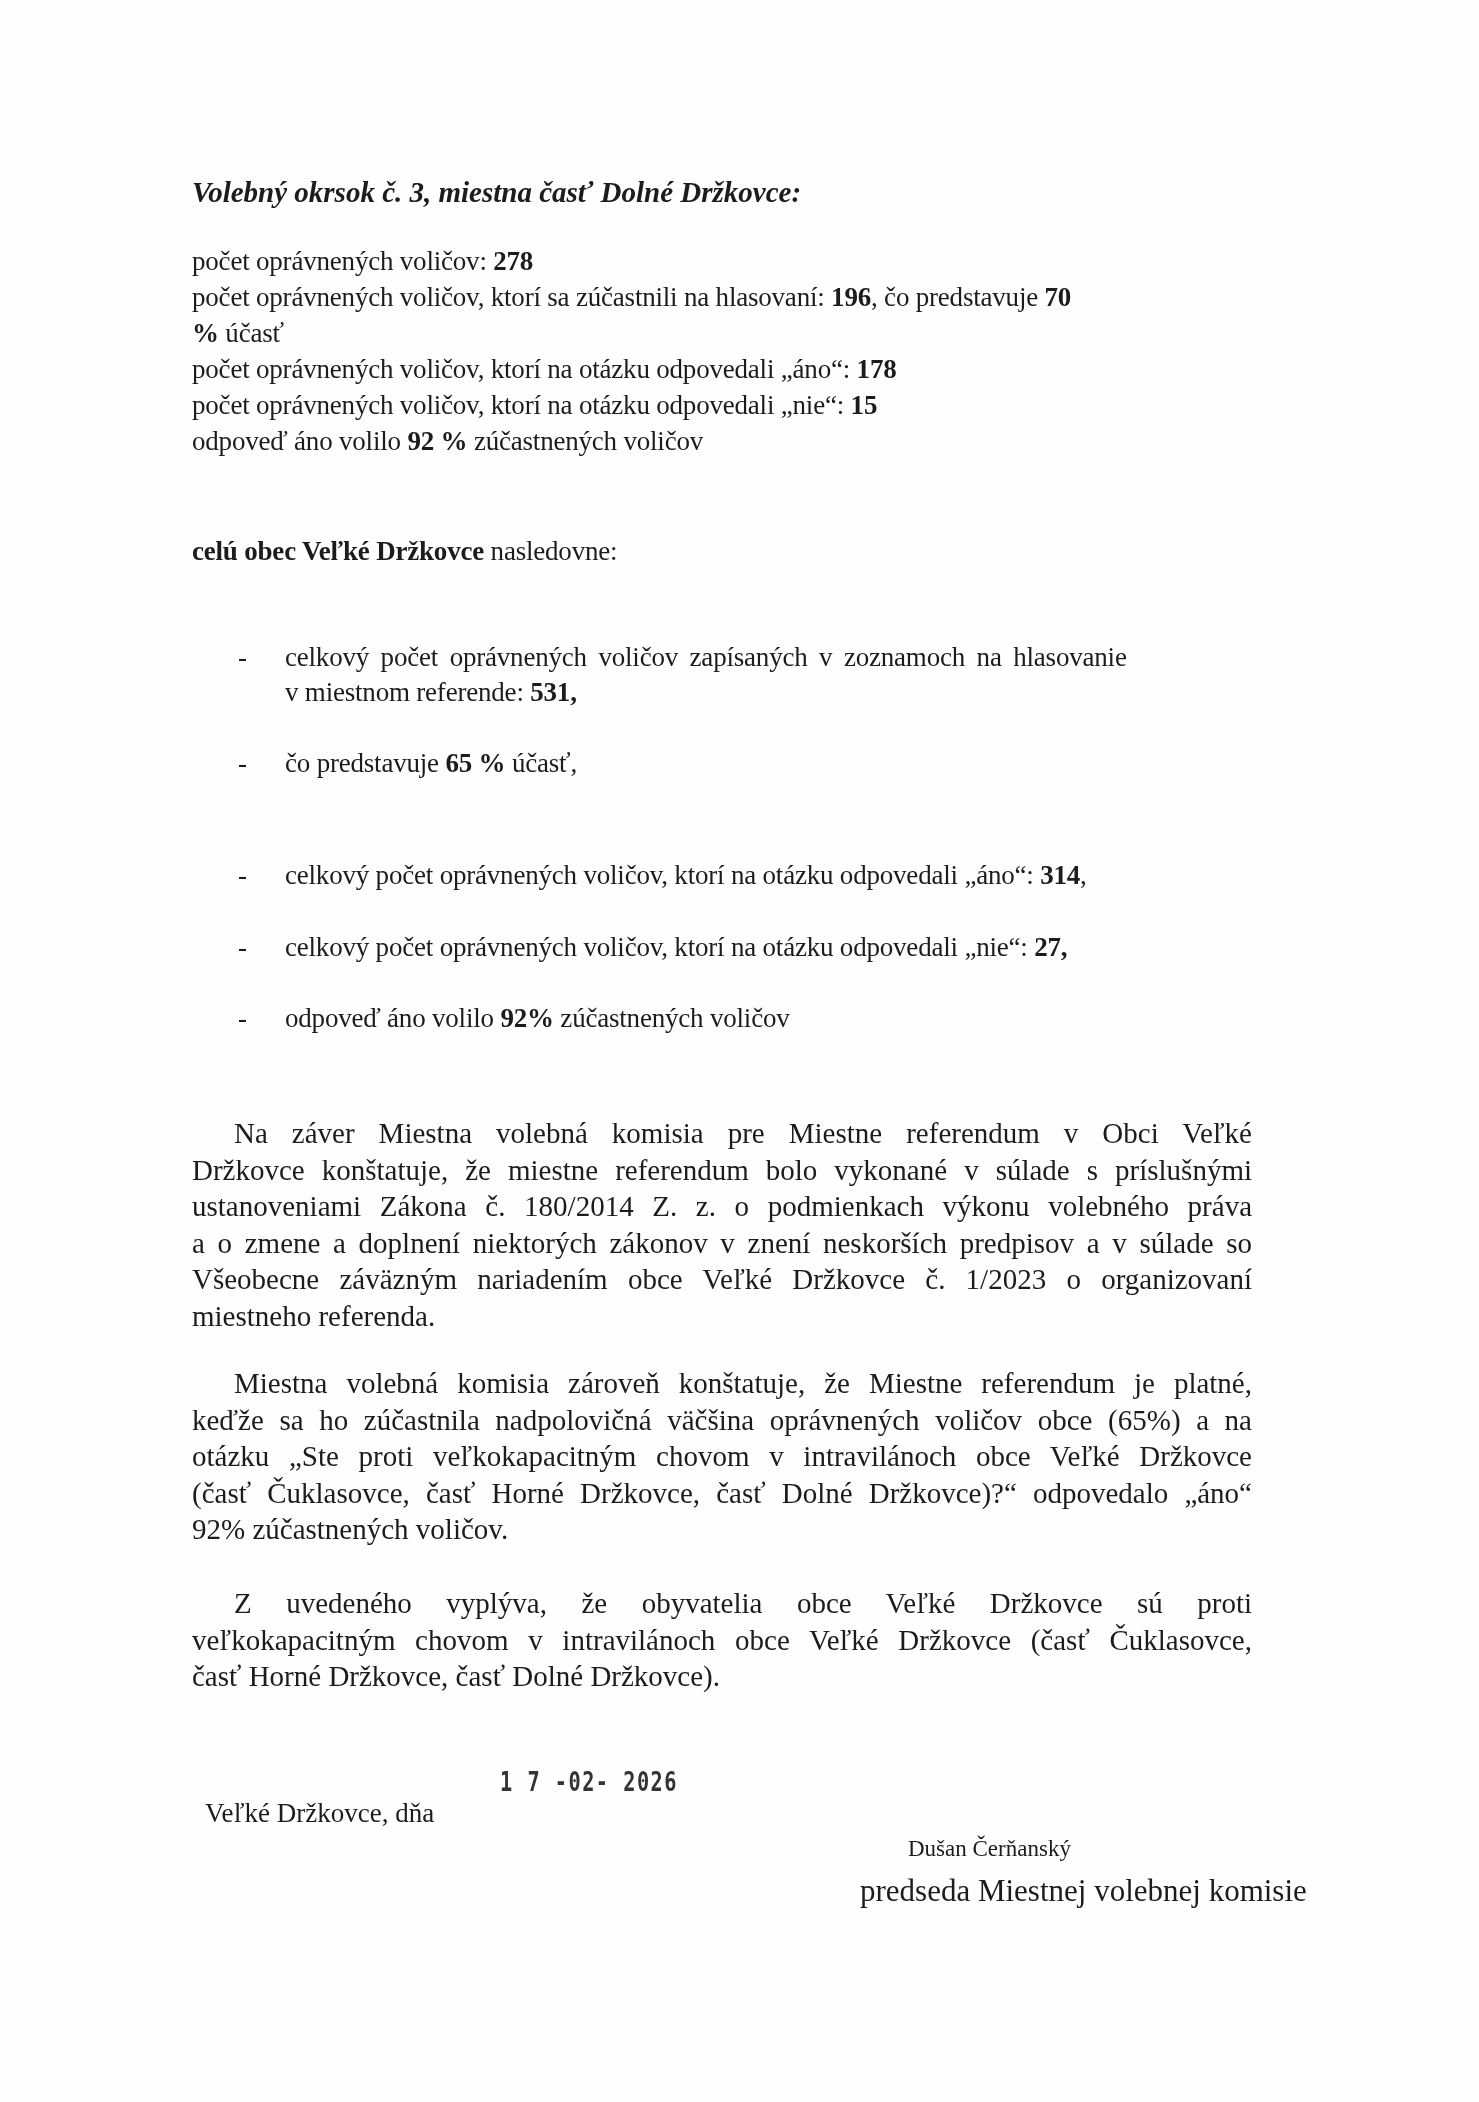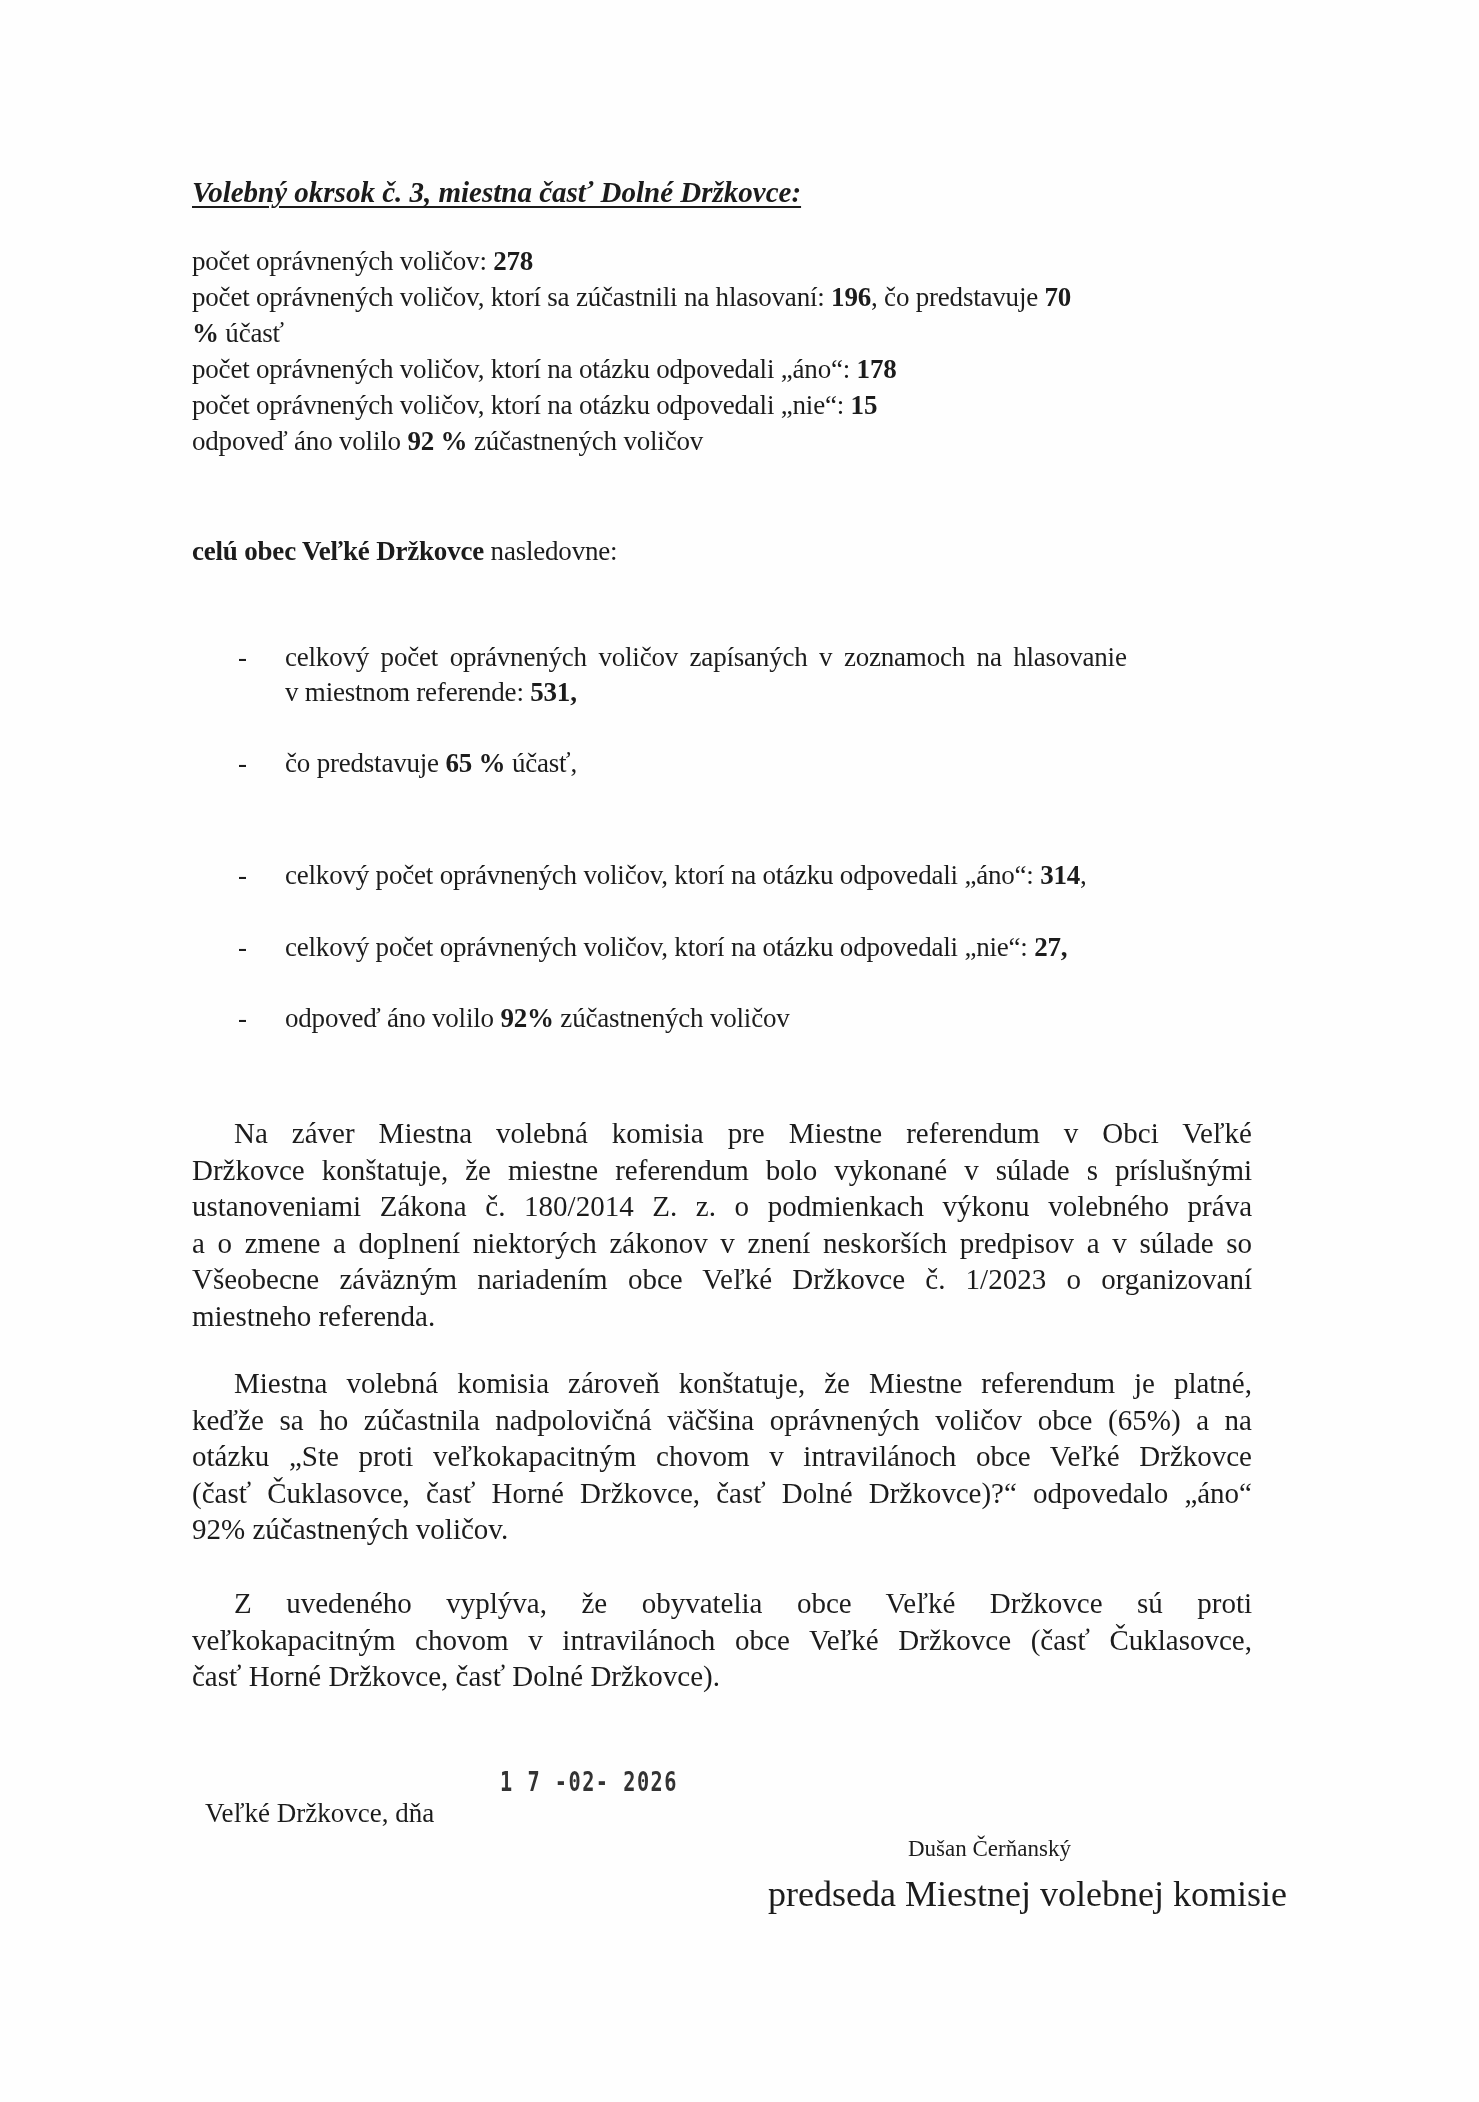--- a/index.html
+++ b/index.html
@@ -8,21 +8,21 @@
     font-family: "Liberation Serif", "DejaVu Serif", serif;
     color: #1c1c1c;
   }
   .page { position: absolute; left: 0; top: 0; width: 1479px; height: 2102px; background: #fefefe; }
   .abs { position: absolute; }
   .t { font-size: 27px; line-height: 35px; white-space: nowrap; letter-spacing: -0.2px; }
   b { font-weight: bold; }
 
   .heading {
     left: 192px; top: 176px; font-size: 29px; font-style: italic; font-weight: bold;
-    text-decoration: underline; text-underline-offset: 4px; text-decoration-thickness: 2px;
+    text-underline-offset: 4px; text-decoration-thickness: 2px;
   }
   .stats { left: 192px; top: 244px; }
   .stats .line { display: block; height: 36px; }
 
   .summary { left: 192px; top: 534px; width: 1030px; }
   .summary .p1 { text-indent: 40px; display: block; }
 
   .bullets { left: 230px; top: 640px; }
   .bullet { position: absolute; left: 0; }
   .bullet .dash { position: absolute; left: 8px; top: 0; }
@@ -32,21 +32,21 @@
   .para .row { display: block; text-align: justify; text-align-last: justify; white-space: nowrap; }
   .para .row.last { text-align-last: left; }
   .indent { padding-left: 42px; }
 
   .place { left: 205px; top: 1770px; font-size: 27px; margin-top: 28px; }
   .stamp {
     left: 500px; top: 1766px; font-family: "DejaVu Sans Mono", monospace; font-size: 27px;
     transform: scaleX(0.75); transform-origin: left; color: #333; letter-spacing: 2px; font-weight: bold;
   }
   .sign-name { left: 908px; top: 1836px; font-size: 23px; }
-  .sign-role { left: 768px; top: 1873px; font-size: 36px; }
+  .sign-role { left: 860px; top: 1873px; font-size: 31px; }
 </style>
 </head>
 <body>
 
 <div class="page">
 
   <div class="abs heading">Volebný  okrsok č. 3, miestna časť Dolné Držkovce:</div>
 
   <div class="abs stats t">
     <span class="line"><span>počet oprávnených voličov: </span><b>278</b></span>

